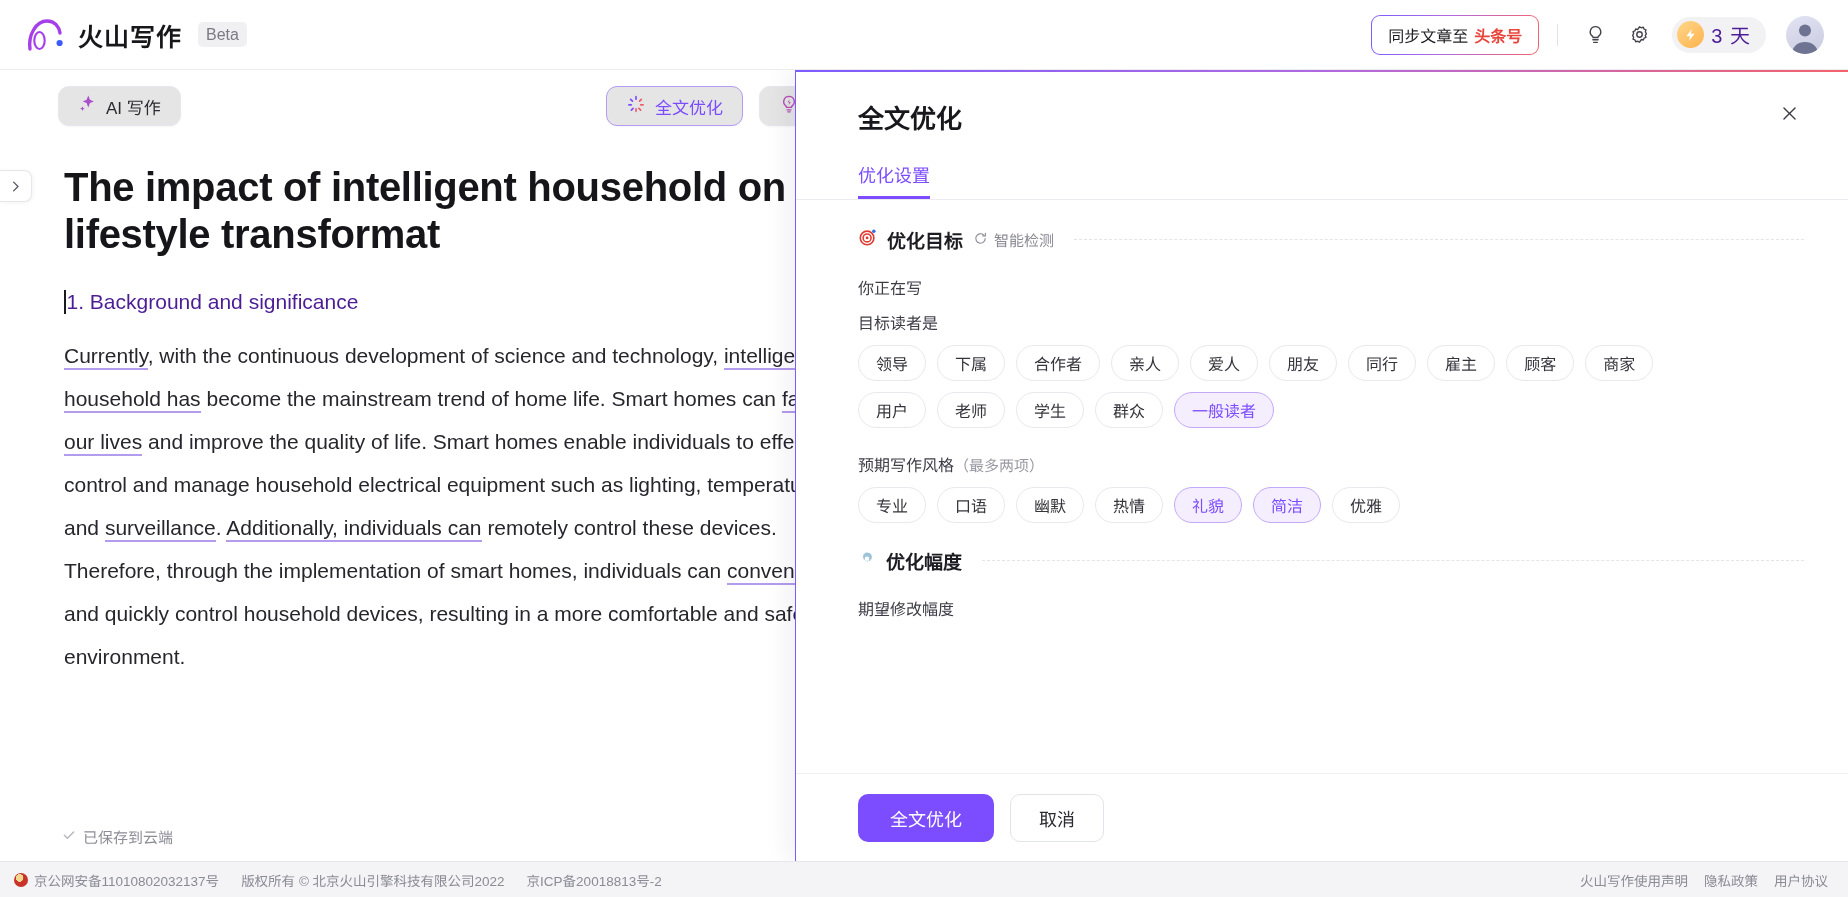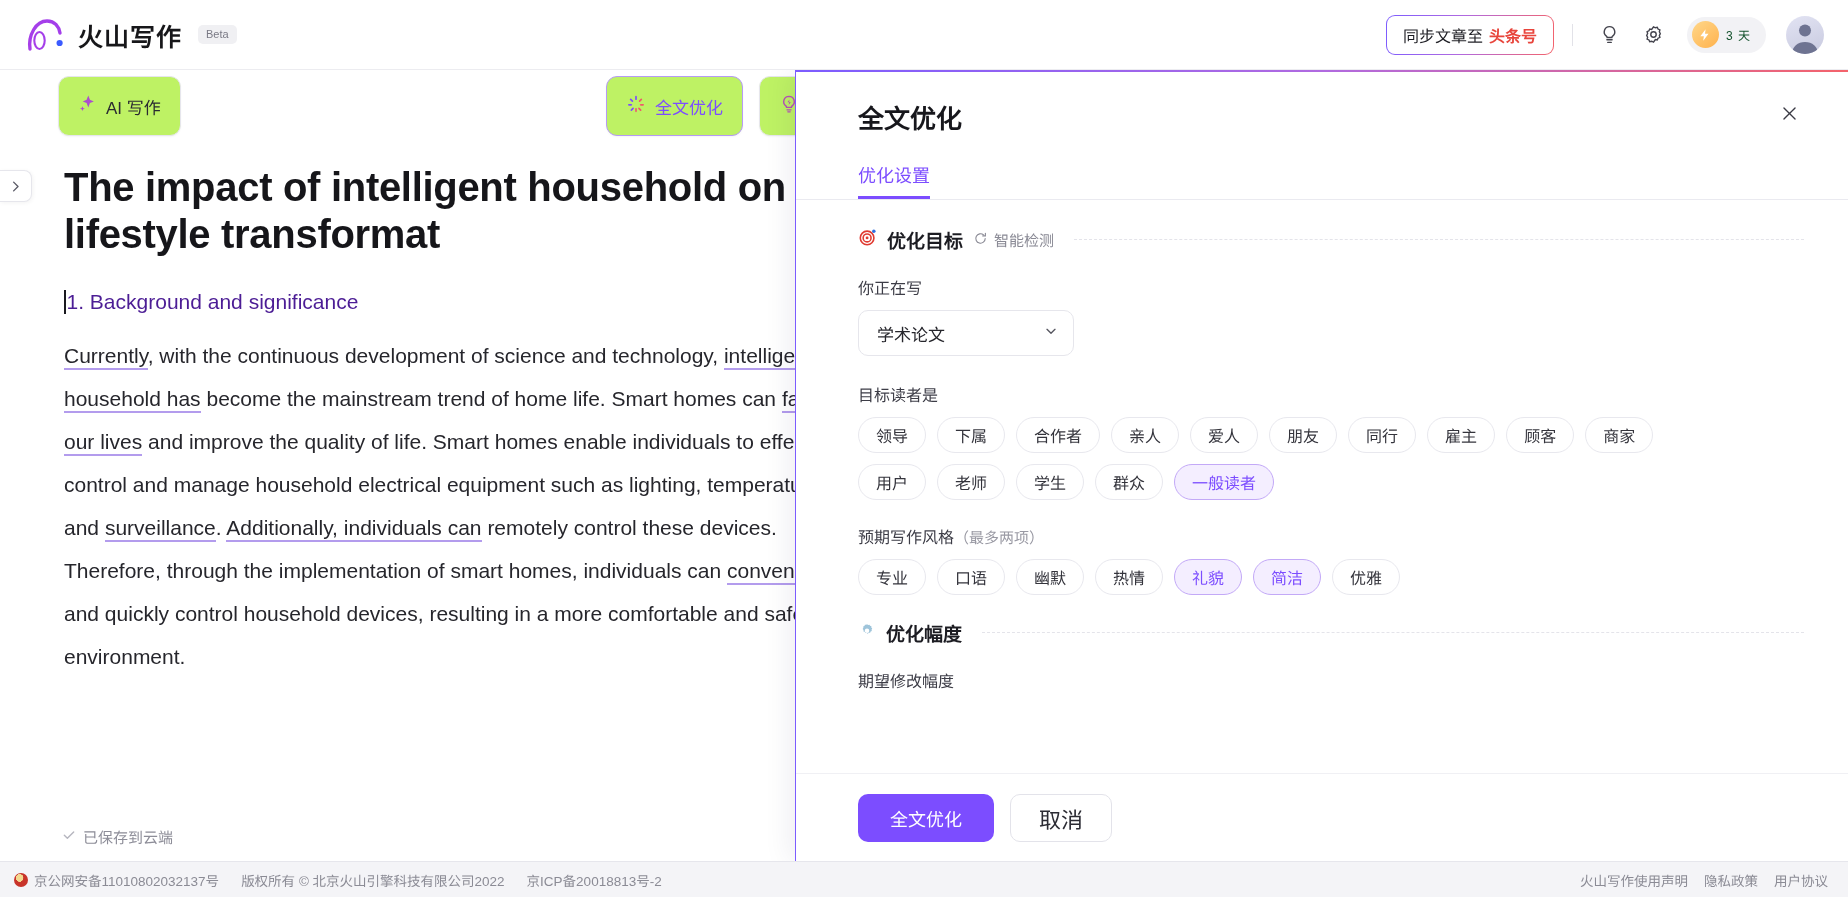--- a/index.html
+++ b/index.html
@@ -22,21 +22,21 @@
     position: relative; z-index: 40;
   }
   .brand { display: flex; align-items: center; gap: 12px; }
   .logo-mark { width: 40px; height: 34px; display: block; }
   .brand-name {
     font-size: 25px; font-weight: 700; color: #17171a; letter-spacing: 1px;
     font-family: "Liberation Sans", "DejaVu Sans", sans-serif;
   }
   .beta-tag {
     background: #f0f0f3; color: #7a7a85;
-    font-size: 11px; padding: 3px 8px; border-radius: 5px;
+    font-size: 16px; padding: 3px 8px; border-radius: 5px;
     margin-left: 4px; line-height: 1.2;
   }
   .header-right { display: flex; align-items: center; gap: 0px; }
   .sync-btn {
     height: 40px; display: flex; align-items: center; gap: 6px;
     padding: 0 16px; border-radius: 9px; cursor: pointer;
     background: #fff;
     border: 1.5px solid transparent;
     background-image: linear-gradient(#fff,#fff), linear-gradient(100deg,#7c5cff 0%, #b06ae0 45%, #f4636b 100%);
     background-origin: border-box; background-clip: padding-box, border-box;
@@ -52,21 +52,21 @@
   .days-badge {
     display: flex; align-items: center; gap: 7px;
     height: 36px; padding: 0 15px 0 5px; border-radius: 18px;
     background: #f2f2f5; margin-left: 8px; cursor: pointer;
   }
   .bolt-circle {
     width: 27px; height: 27px; border-radius: 50%;
     background: linear-gradient(140deg,#ffd78a,#ffb24d);
     display: flex; align-items: center; justify-content: center;
   }
-  .days-text { font-size: 12px; color: #14532d; letter-spacing: 1px; }
+  .days-text { font-size: 20px; color: #4c1d95; letter-spacing: 1px; }
   .avatar {
     width: 38px; height: 38px; border-radius: 50%; margin-left: 20px;
     background: linear-gradient(160deg,#e2e3f3,#c8cadf);
     display: flex; align-items: flex-end; justify-content: center;
     overflow: hidden; cursor: pointer;
   }
 
   
   .body-area { flex: 1; display: flex; position: relative; min-height: 0; background: #fff; }
 
@@ -83,23 +83,23 @@
   .editor-col {
     width: 937px; min-width: 937px; display: flex; flex-direction: column;
     position: relative; border-right: 1px solid #ececf0; background: #fff;
   }
   .toolbar {
     height: 72px; min-height: 72px;
     display: flex; align-items: center; padding: 0 40px 0 58px;
     position: relative;
   }
   .tool-btn {
-    height: 60px; display: inline-flex; align-items: center; gap: 9px;
+    height: 40px; display: inline-flex; align-items: center; gap: 9px;
     padding: 0 19px; border-radius: 11px; cursor: pointer;
-    border: 1px solid #e6e6ec; background: #bef264;
+    border: 1px solid #e6e6ec; background: #e5e5e5;
     font-size: 17px; color: #2a2a31; white-space: nowrap;
     box-shadow: 0 1px 2px rgba(16,16,30,.04);
   }
   .tool-btn.active { border-color: #b69bf5; color: #7c4dff; }
   .tool-right { margin-left: auto; display: flex; align-items: center; gap: 16px; }
   .badge-dot {
     position: absolute; top: -9px; right: -9px;
     width: 24px; height: 24px; border-radius: 50%;
     background: #7c4dff; color: #fff; font-size: 14px; font-weight: 700;
     display: flex; align-items: center; justify-content: center;
@@ -207,21 +207,21 @@
     border-top: 1px solid #f0f0f4;
   }
   .btn-primary {
     height: 48px; padding: 0 32px; border-radius: 10px; border: none;
     background: #7c4dff; color: #fff; font-size: 18px; cursor: pointer;
     font-family: "Liberation Sans", "DejaVu Sans", sans-serif;
   }
   .btn-ghost {
     height: 48px; padding: 0 28px; border-radius: 10px;
     border: 1px solid #e3e3ea; background: #fff; color: #2b2b33;
-    font-size: 22px; cursor: pointer;
+    font-size: 18px; cursor: pointer;
     font-family: "Liberation Sans", "DejaVu Sans", sans-serif;
   }
 
   
   .site-footer {
     height: 32px; min-height: 36px; background: #f4f4f7;
     border-top: 1px solid #e6e6ec;
     display: flex; align-items: center; justify-content: space-between;
     padding: 0 20px 0 14px; font-size: 13.5px; color: #8b8b95;
     position: relative; z-index: 50;
@@ -423,28 +423,20 @@
                   <path d="M19.5 12a7.5 7.5 0 1 1-2.6-5.7"></path>
                   <path d="M19.8 3.6v4.2h-4.2"></path>
                 </svg>
             </span>
             <span>智能检测</span>
           </span>
           <span class="section-rule"></span>
         </div>
 
         <div class="field-label">你正在写</div>
-        <div class="select-box">
-          <span>学术论文</span>
-          <span>
-            <svg width="16" height="16" viewBox="0 0 24 24" fill="none" stroke="#55555f" stroke-width="2" stroke-linecap="round" stroke-linejoin="round">
-                <path d="M6 9.5l6 6 6-6"></path>
-              </svg>
-          </span>
-        </div>
 
         <div class="field-label">目标读者是</div>
         <div class="chips" id="audience-chips">
             <div class="chip">领导</div>
             <div class="chip">下属</div>
             <div class="chip">合作者</div>
             <div class="chip">亲人</div>
             <div class="chip">爱人</div>
             <div class="chip">朋友</div>
             <div class="chip">同行</div>

